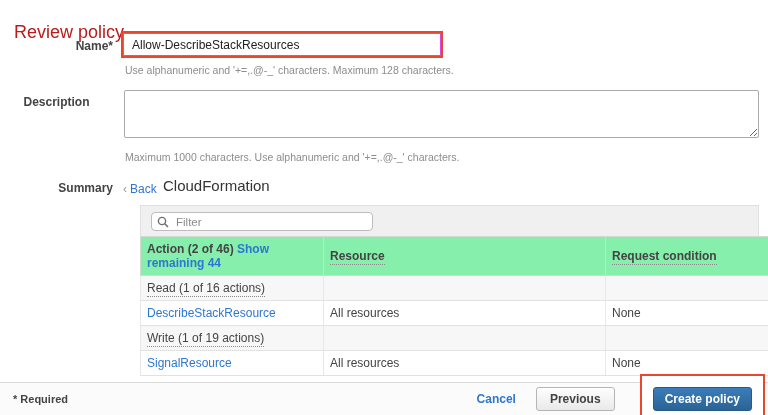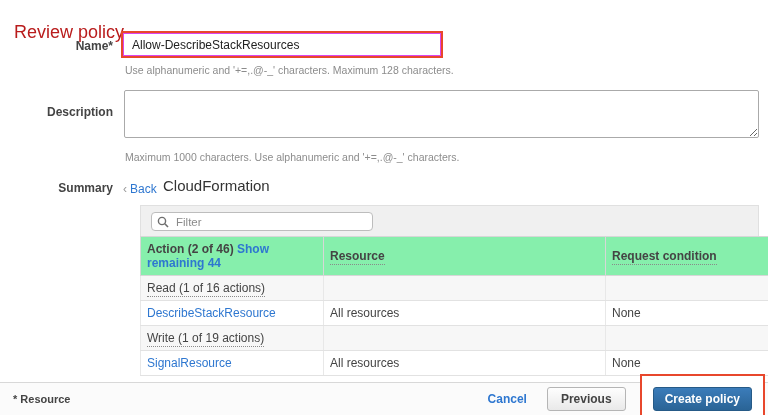--- a/index.html
+++ b/index.html
@@ -14,21 +14,21 @@
   }
   .abs { position:absolute; }
 
   .page-title { left:14px; top:6px; font-size:18px; font-weight:normal; color:#b91c1c;margin-top:16px; }
 
   .field-label {
     left:0; width:113px; text-align:right;
     font-weight:bold; font-size:12px; color:#444;
   }
   .label-name { top:39px; }
-  .label-desc { top:105px; }
+  .label-desc { top:95px;text-align:center; }
   .label-summary { top:181px; }
 
   .name-annotation {
     left:121px; top:31px; width:322px; height:27px;
     border:2px solid #e8472c;
   }
   .name-input {
     width:318px; height:23px;
     border:1px solid #d946ef;
     padding:0 12px 0 8px;
@@ -102,21 +102,21 @@
   .footer-right { margin-left:auto; display:flex; align-items:center; }
   .cancel-link { font-weight:bold; font-size:12px; margin-right:20px; }
   .btn {
     font-family:"Liberation Sans", sans-serif;
     font-size:12px; font-weight:bold;
     border-radius:3px; cursor:pointer;
   }
   .btn-previous {
     background:linear-gradient(#fefefe,#e9e9e9);
     border:1px solid #b5b5b5; color:#444;
-    padding:4px 13px; margin-right:14px;
+    padding:4px 13px; margin-right:25px;
   }
   .create-annotation { border:2px solid #e8472c; padding:11px; margin-right:3px; background:#fff; }
   .btn-create {
     background:linear-gradient(#3b7cba,#2a6496);
     border:1px solid #265a87; color:#fff;
     padding:4px 11px; display:block;
   }
 </style>
 </head>
 <body>
@@ -182,21 +182,21 @@
       <tr>
         <td><span class="link">SignalResource</span></td>
         <td>All resources</td>
         <td>None</td>
       </tr>
     </tbody>
   </table>
 </div>
 
 <div class="footer">
-  <span class="required-note">* Resource</span>
+  <span class="required-note">* Required</span>
   <div class="footer-right">
     <a class="link cancel-link">Cancel</a>
     <button class="btn btn-previous">Previous</button>
     <span class="create-annotation">
       <button class="btn btn-create">Create policy</button>
     </span>
   </div>
 </div>
 
 </body></html>

